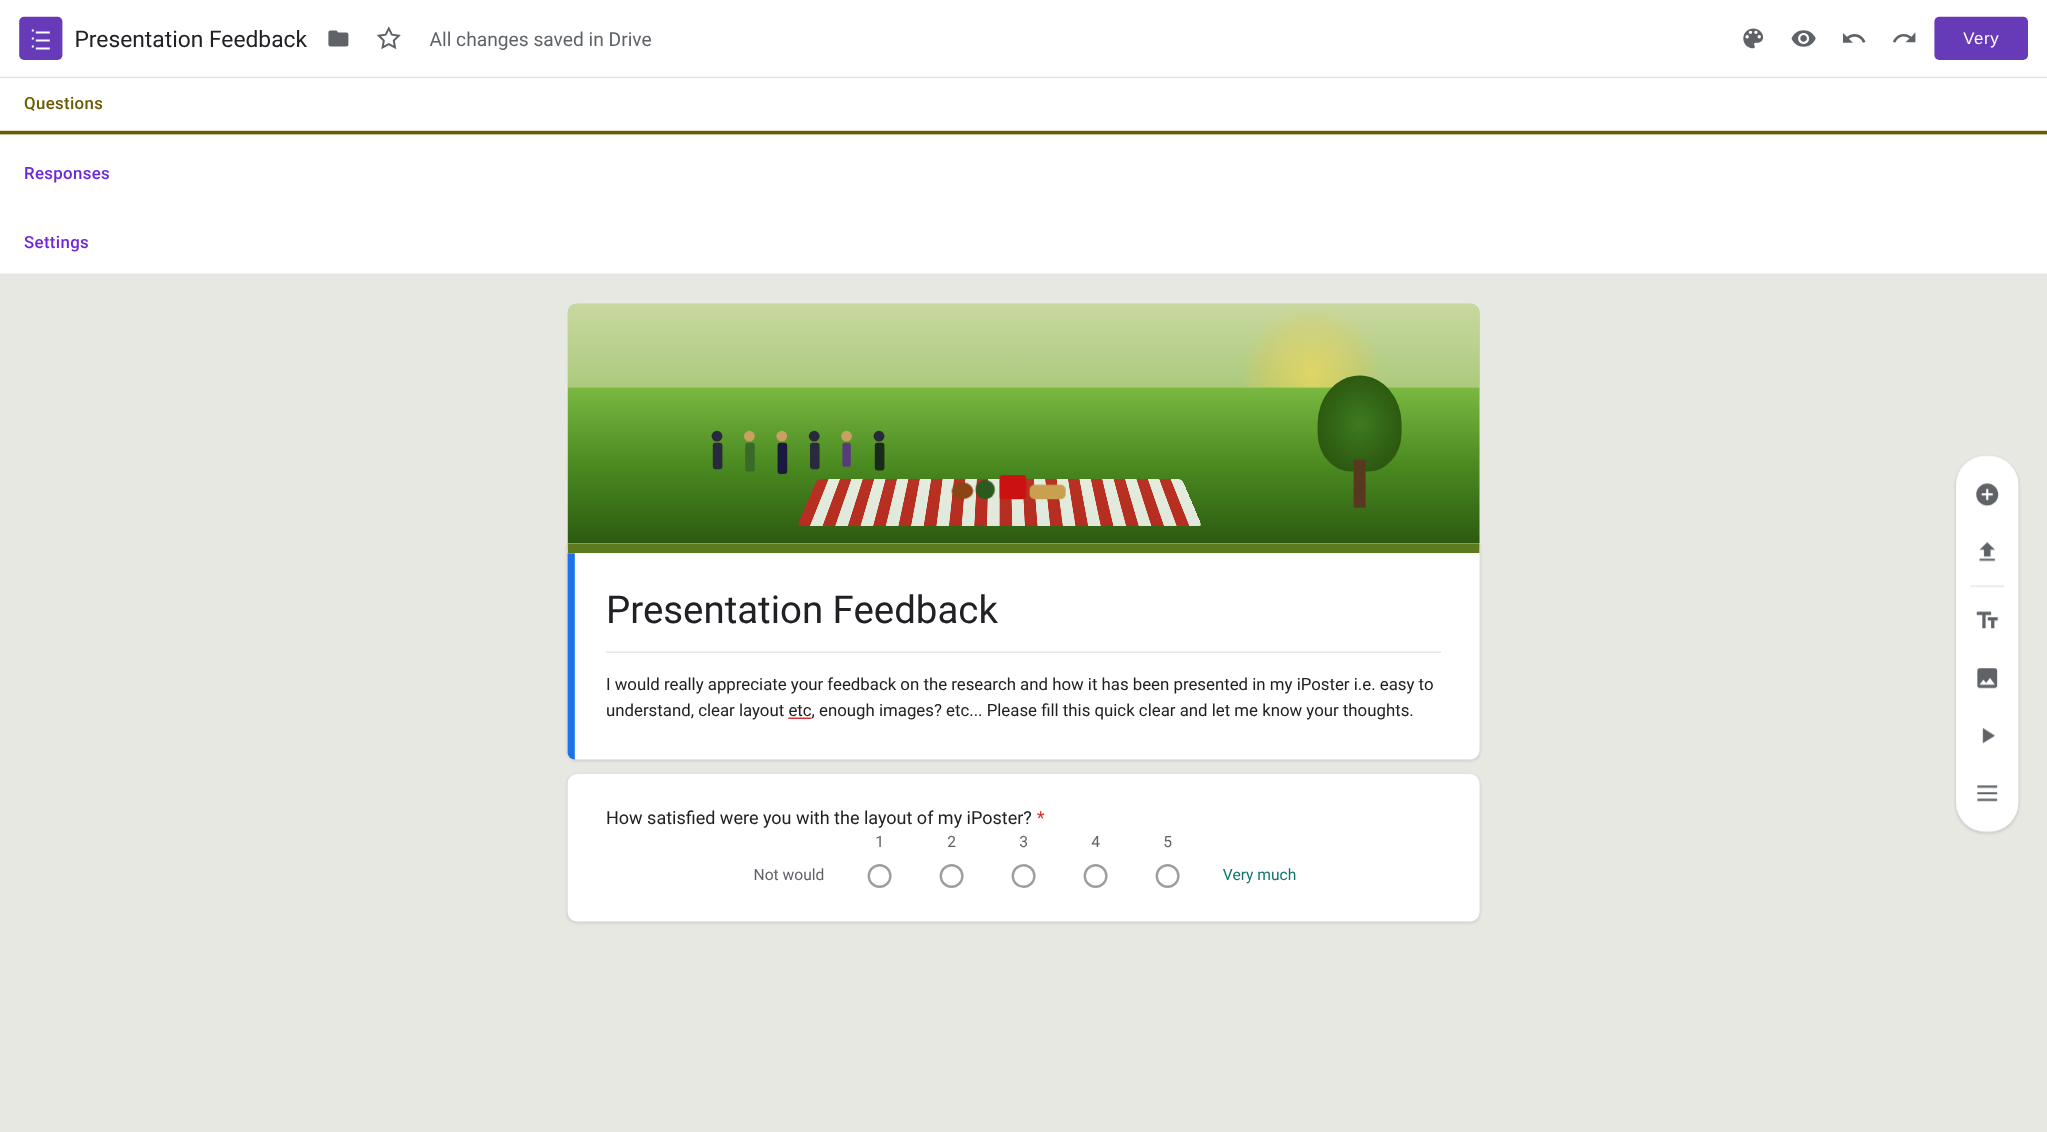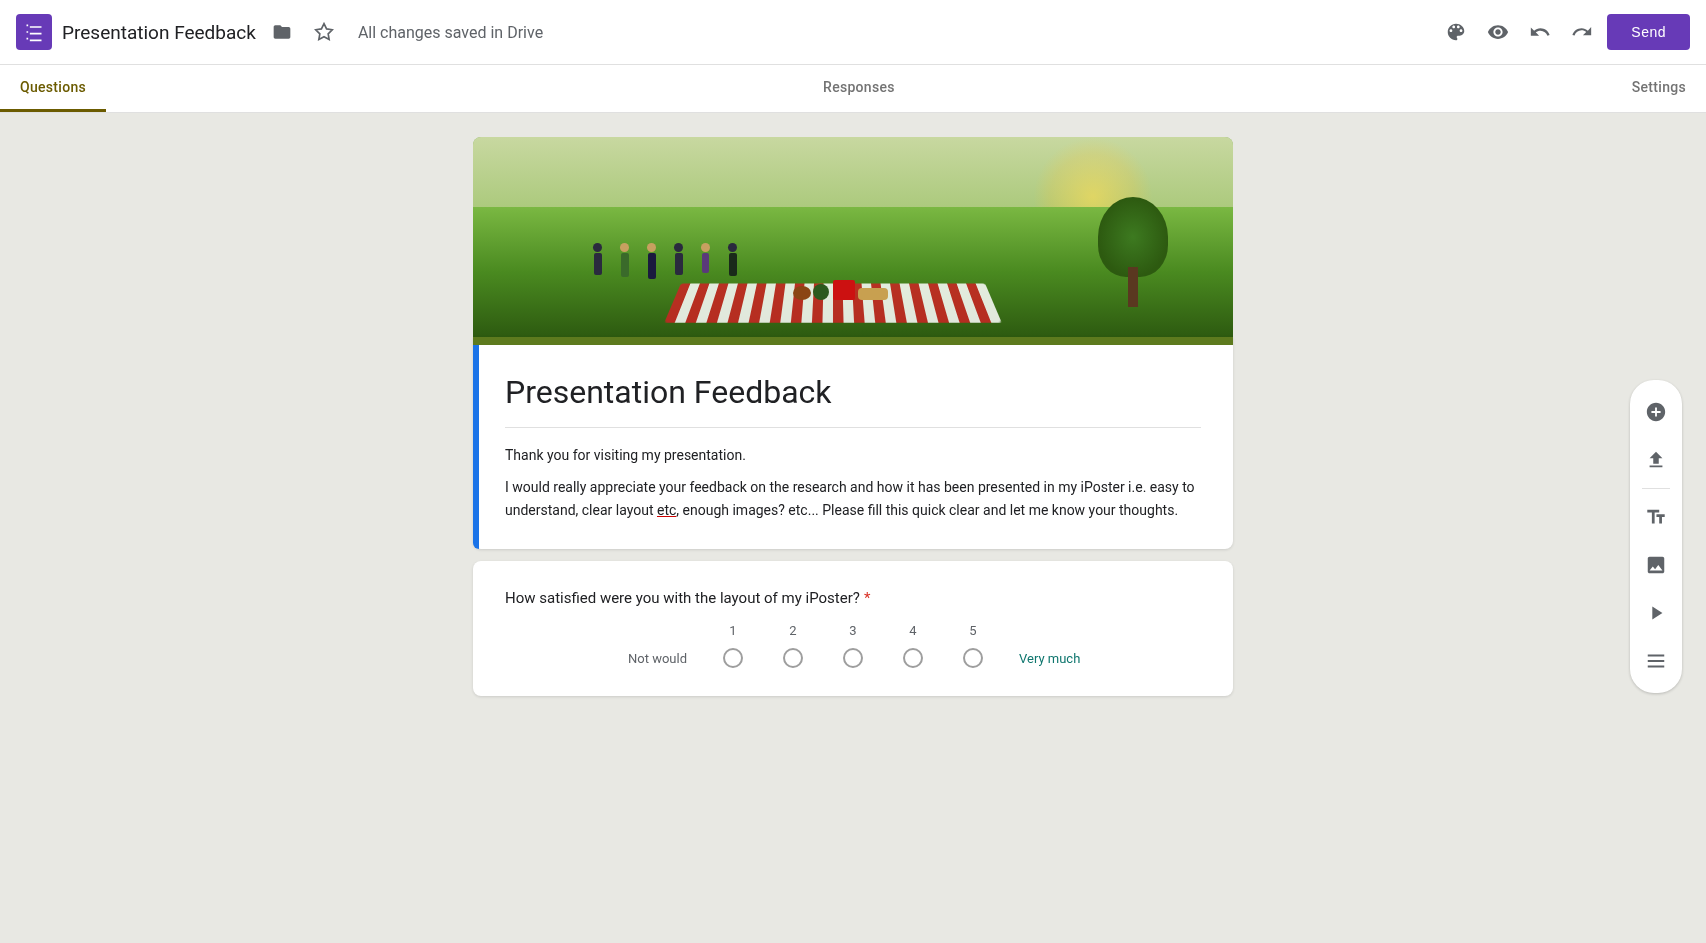--- a/index.html
+++ b/index.html
@@ -76,28 +76,29 @@
       font-size: 14px;
       font-weight: 500;
       cursor: pointer;
       letter-spacing: 0.5px;
     }
 
     
     .tabs-bar {
       background: #fff;
       display: flex;
-      justify-content: space-between;
-      gap: 0;
+      justify-content: center;
+      gap: 11px;
       border-bottom: 1px solid #e0e0e0;
+      flex-direction: column;
     }
     .tab-item {
       padding: 14px 20px;
       font-size: 14px;
-      color: #737373;
+      color: #6d28d9;
       cursor: pointer;
       border-bottom: 3px solid transparent;
       font-weight: 500;
       letter-spacing: 0.3px;
     }
     .tab-item.active {
       color: #6b5b00;
       border-bottom: 3px solid #6b5b00;
     }
 
@@ -225,21 +226,21 @@
     .question-card {
       background: #fff;
       border-radius: 8px;
       padding: 28px 32px;
       margin-bottom: 12px;
       box-shadow: 0 1px 3px rgba(0,0,0,0.12);
     }
     .question-text {
       font-size: 15px;
       color: #202124;
-      margin-bottom: 16px;
+      margin-bottom: 4px;
       font-weight: 400;
     }
     .required-star {
       color: #d93025;
       margin-left: 4px;
     }
     .rating-scale {
       display: flex;
       flex-direction: column;
       align-items: center;
@@ -360,21 +361,21 @@
     <button class="header-icon-btn" title="Undo">
       <svg width="22" height="22" viewBox="0 0 24 24" fill="#5f6368">
         <path d="M12.5 8c-2.65 0-5.05.99-6.9 2.6L2 7v9h9l-3.62-3.62c1.39-1.16 3.16-1.88 5.12-1.88 3.54 0 6.55 2.31 7.6 5.5l2.37-.78C21.08 11.03 17.15 8 12.5 8z"></path>
       </svg>
     </button>
     <button class="header-icon-btn" title="Redo">
       <svg width="22" height="22" viewBox="0 0 24 24" fill="#5f6368">
         <path d="M18.4 10.6C16.55 8.99 14.15 8 11.5 8c-4.65 0-8.58 3.03-9.96 7.22L3.9 15.7c1.05-3.19 4.05-5.5 7.6-5.5 1.95 0 3.73.72 5.12 1.88L13 15.5h9v-9l-3.6 4.1z"></path>
       </svg>
     </button>
-    <button class="send-btn">Send</button>
+    <button class="send-btn">Very</button>
   </div>
 </header>
 
 <nav class="tabs-bar">
   <div class="tab-item active">Questions</div>
   <div class="tab-item">Responses</div>
   <div class="tab-item">Settings</div>
 </nav>
 
 <div class="main-content">
@@ -435,21 +436,20 @@
           <div style="position:absolute;bottom:22px;left:140px;width:16px;height:16px;background:#2c5a1e;border-radius:50%;"></div>
           <div style="position:absolute;bottom:22px;left:185px;width:30px;height:12px;background:#c8a050;border-radius:4px;"></div>
           <div style="position:absolute;bottom:22px;left:120px;width:18px;height:14px;background:#8B4513;border-radius:50%;"></div>
         </div>
       </div>
     </div>
 
     <div class="form-title-card">
       <h1 class="form-title">Presentation Feedback</h1>
       <hr class="form-divider">
-      <p class="form-description">Thank you for visiting my presentation.</p>
       <p class="form-description-2">
         <span>I would really appreciate your feedback on the research and how it has been presented in my iPoster i.e.  easy to understand, clear layout </span><span class="underline-text">etc</span><span>, enough images? etc... Please fill this quick clear and let me know your thoughts.</span>
       </p>
     </div>
 
     <div class="question-card">
       <p class="question-text">
         <span>How satisfied were you with the layout of my iPoster?</span><span class="required-star">*</span>
       </p>
       <div class="rating-scale">

